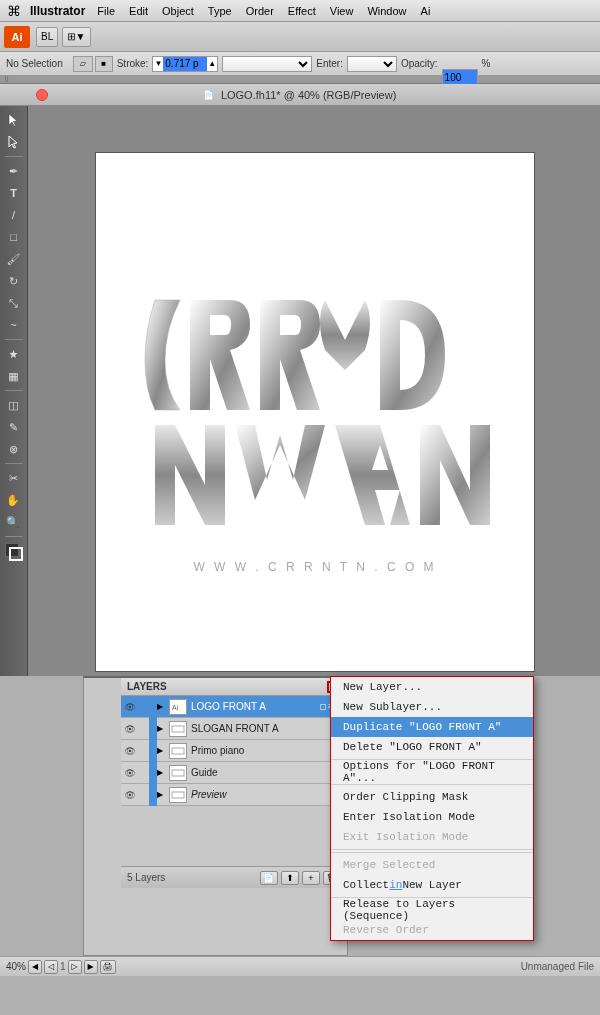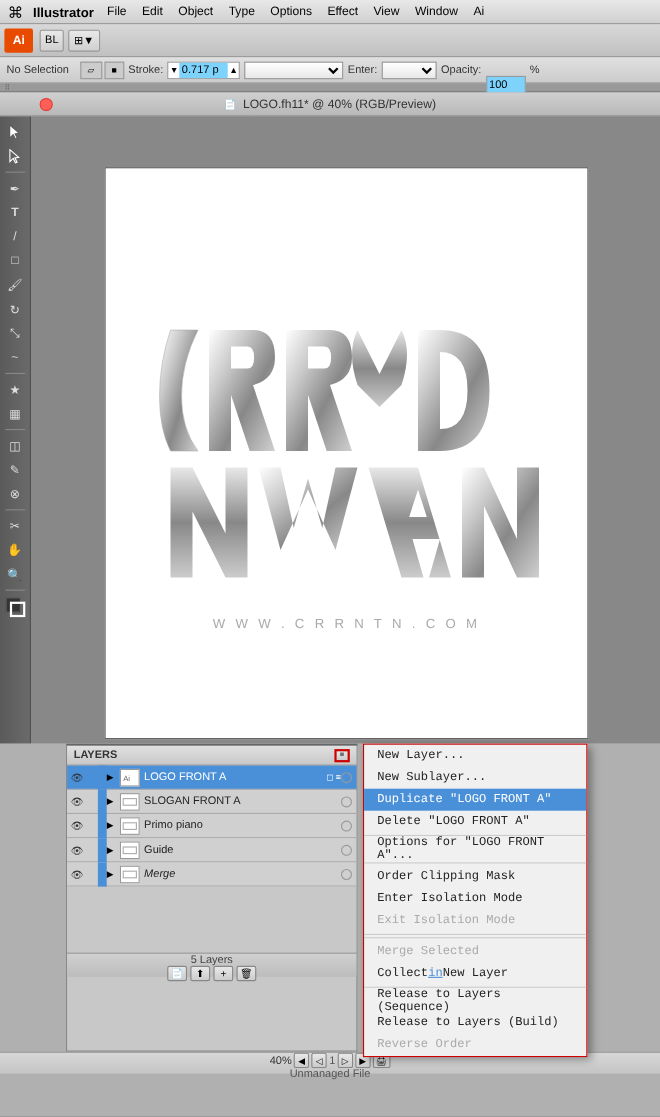--- a/index.html
+++ b/index.html
@@ -92,21 +92,21 @@
     }
     .options-label {
       font-size: 10px;
       color: #333;
     }
     .options-input {
       height: 16px;
       width: 50px;
       font-size: 10px;
       border: 1px solid #999;
-      background: #7dd3fc;
+      background: #3b82f6;
       padding: 0 2px;
     }
     .options-dropdown {
       height: 16px;
       width: 80px;
       font-size: 10px;
       background: linear-gradient(to bottom, #fff, #e8e8e8);
       border: 1px solid #999;
     }
 
@@ -316,22 +316,21 @@
       border: 1px solid #999;
       margin-right: 2px;
     }
     .layers-footer {
       height: 22px;
       background: linear-gradient(to bottom, #d0d0d0, #bcbcbc);
       border-top: 1px solid #999;
       display: flex;
       align-items: center;
       padding: 0 6px;
-      justify-content: flex-start;
-      flex-direction: column;
+      justify-content: space-between;
     }
     .layers-count {
       font-size: 10px;
       color: #444;
     }
     .layers-footer-buttons {
       display: flex;
       gap: 3px;
     }
     .layers-footer-btn {
@@ -385,21 +384,20 @@
     
     .status-bar {
       width: 600px;
       height: 20px;
       background: linear-gradient(to bottom, #d8d8d8, #c4c4c4);
       border-top: 1px solid #999;
       display: flex;
       align-items: center;
       padding: 0 6px;
       justify-content: space-between;
-      flex-direction: column;
     }
     .status-zoom {
       font-size: 10px;
       color: #333;
     }
     .nav-btn {
       width: 14px;
       height: 14px;
       background: linear-gradient(to bottom, #e8e8e8, #ccc);
       border: 1px solid #888;
@@ -425,21 +423,21 @@
 <body>
 
 <div class="menubar">
   <span class="menubar-apple">⌘</span>
   <span class="menubar-app">Illustrator</span>
   <div class="menubar-items">
     <span class="menubar-item">File</span>
     <span class="menubar-item">Edit</span>
     <span class="menubar-item">Object</span>
     <span class="menubar-item">Type</span>
-    <span class="menubar-item">Options</span>
+    <span class="menubar-item">Order</span>
     <span class="menubar-item">Effect</span>
     <span class="menubar-item">View</span>
     <span class="menubar-item">Window</span>
     <span class="menubar-item">Ai</span>
   </div>
 </div>
 
 <div class="toolbar">
   <div class="toolbar-ai-logo">Ai</div>
   <div class="toolbar-btn">BL</div>
@@ -558,21 +556,21 @@
           <path d="M285,155 L305,155 L335,220 L335,155 L355,155 L355,255 L335,255 L305,190 L305,255 L285,255 Z" fill="url(#metalGrad)"></path>
         </svg>
         <div class="logo-url">W W W . C R R N T N . C O M</div>
       </div>
     </div>
   </div>
 </div>
 
 <div class="layers-and-menu" style="background:#b0b0b0;position:relative;">
 
-  <div class="layers-panel" style="position:absolute;left:60px;top:0;width:265px;height:280px;">
+  <div class="layers-panel" style="position:absolute;left:83px;top:0;width:265px;height:280px;padding-left:37px;">
     <div class="layers-header">
       <span class="layers-title">LAYERS</span>
       <div class="layers-menu-btn" style="border:2px solid #cc0000;">
         <span style="font-size:7px;">≡</span>
       </div>
     </div>
 
     <div class="layer-row active">
       <div class="layer-visibility">
           <span class="eye-icon">👁</span>
@@ -646,21 +644,21 @@
           <span class="eye-icon">👁</span>
         </div>
       <div class="layer-lock"></div>
       <div class="layer-color-swatch" style="background:#4a90d9;"></div>
       <div class="layer-expand">▶</div>
       <div class="layer-thumbnail">
         <svg width="14" height="12">
             <rect x="1" y="3" width="12" height="6" fill="white" stroke="#aaa" stroke-width="1"></rect>
           </svg>
       </div>
-      <span class="layer-name" style="font-style:italic;">Merge</span>
+      <span class="layer-name" style="font-style:italic;">Preview</span>
       <div class="layer-circle"></div>
     </div>
 
     <div style="flex:1;background:#c8c8c8;height:60px;"></div>
 
     <div class="layers-footer">
       <span class="layers-count">5 Layers</span>
       <div class="layers-footer-buttons">
         <div class="layers-footer-btn" title="Create new layer">📄</div>
         <div class="layers-footer-btn">⬆</div>
@@ -680,21 +678,20 @@
     <div class="menu-separator"></div>
     <div class="menu-item">Order Clipping Mask</div>
     <div class="menu-item">Enter Isolation Mode</div>
     <div class="menu-item disabled">Exit Isolation Mode</div>
     <div class="menu-separator"></div>
     <div class="menu-separator"></div>
     <div class="menu-item disabled">Merge Selected</div>
     <div class="menu-item">Collect <span style="color:#4a90d9;text-decoration:underline;">in</span> New Layer</div>
     <div class="menu-separator"></div>
     <div class="menu-item">Release to Layers (Sequence)</div>
-    <div class="menu-item">Release to Layers (Build)</div>
     <div class="menu-item disabled">Reverse Order</div>
   </div>
 
 </div>
 
 <div class="status-bar">
   <div style="display:flex;align-items:center;gap:2px;">
     <span class="status-zoom">40%</span>
     <div class="nav-btn">◀</div>
     <div class="nav-btn">◁</div>

